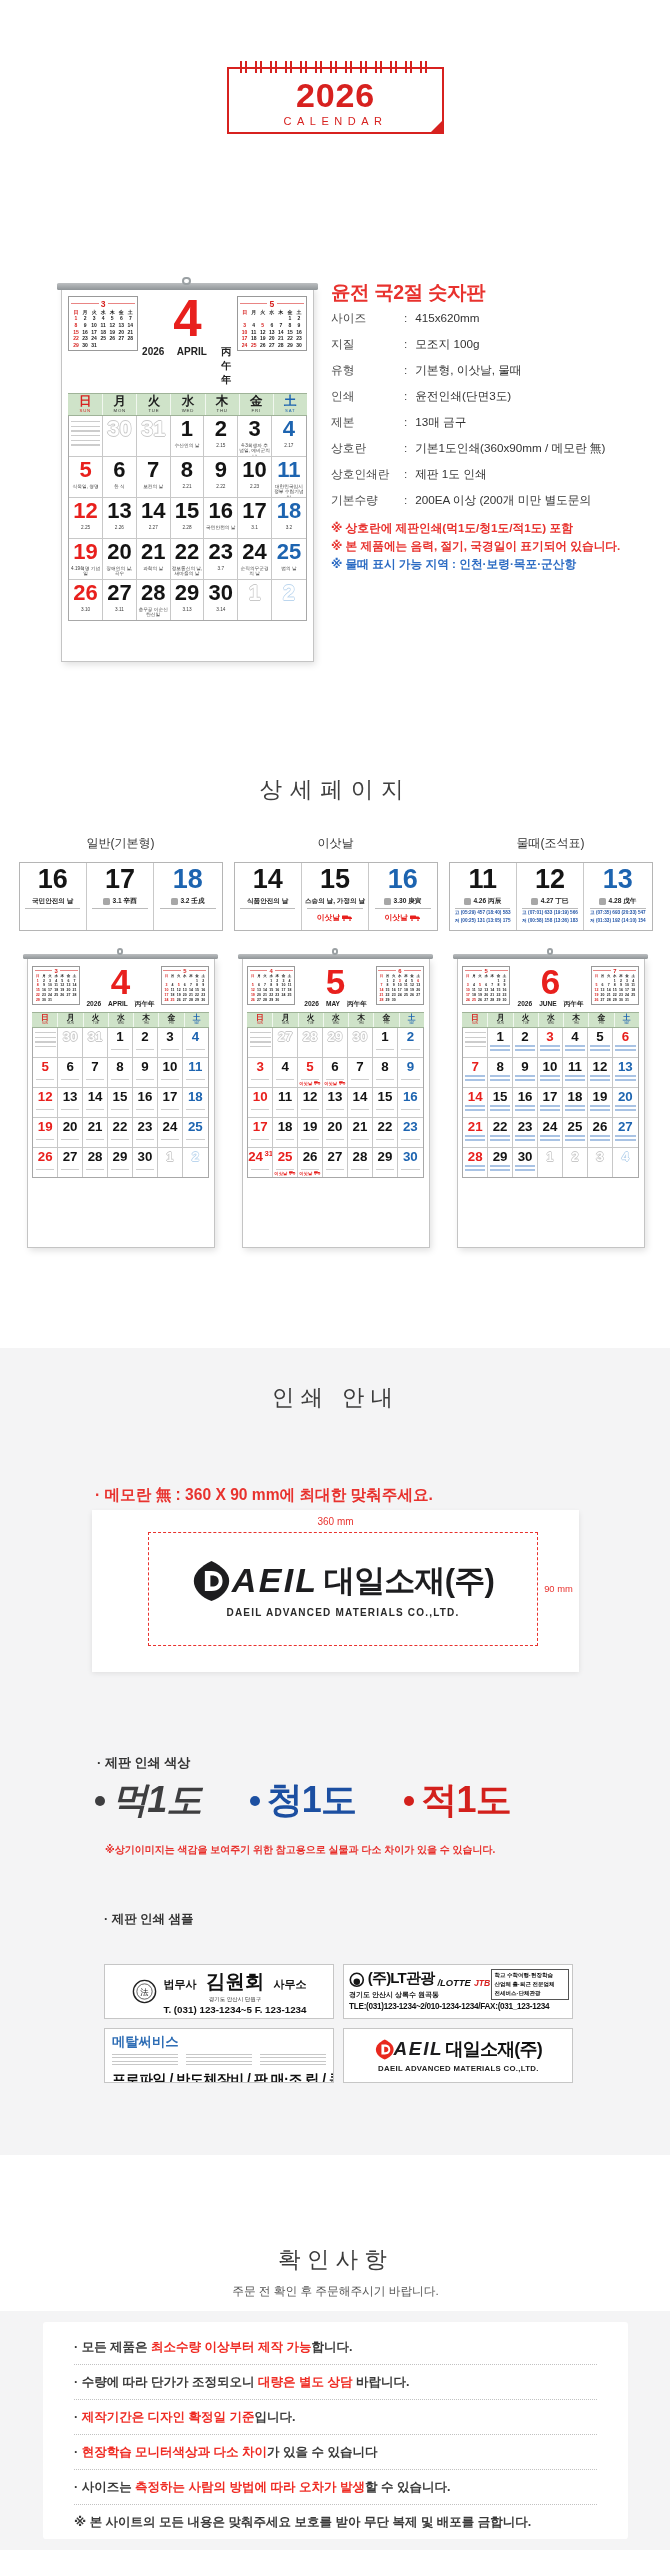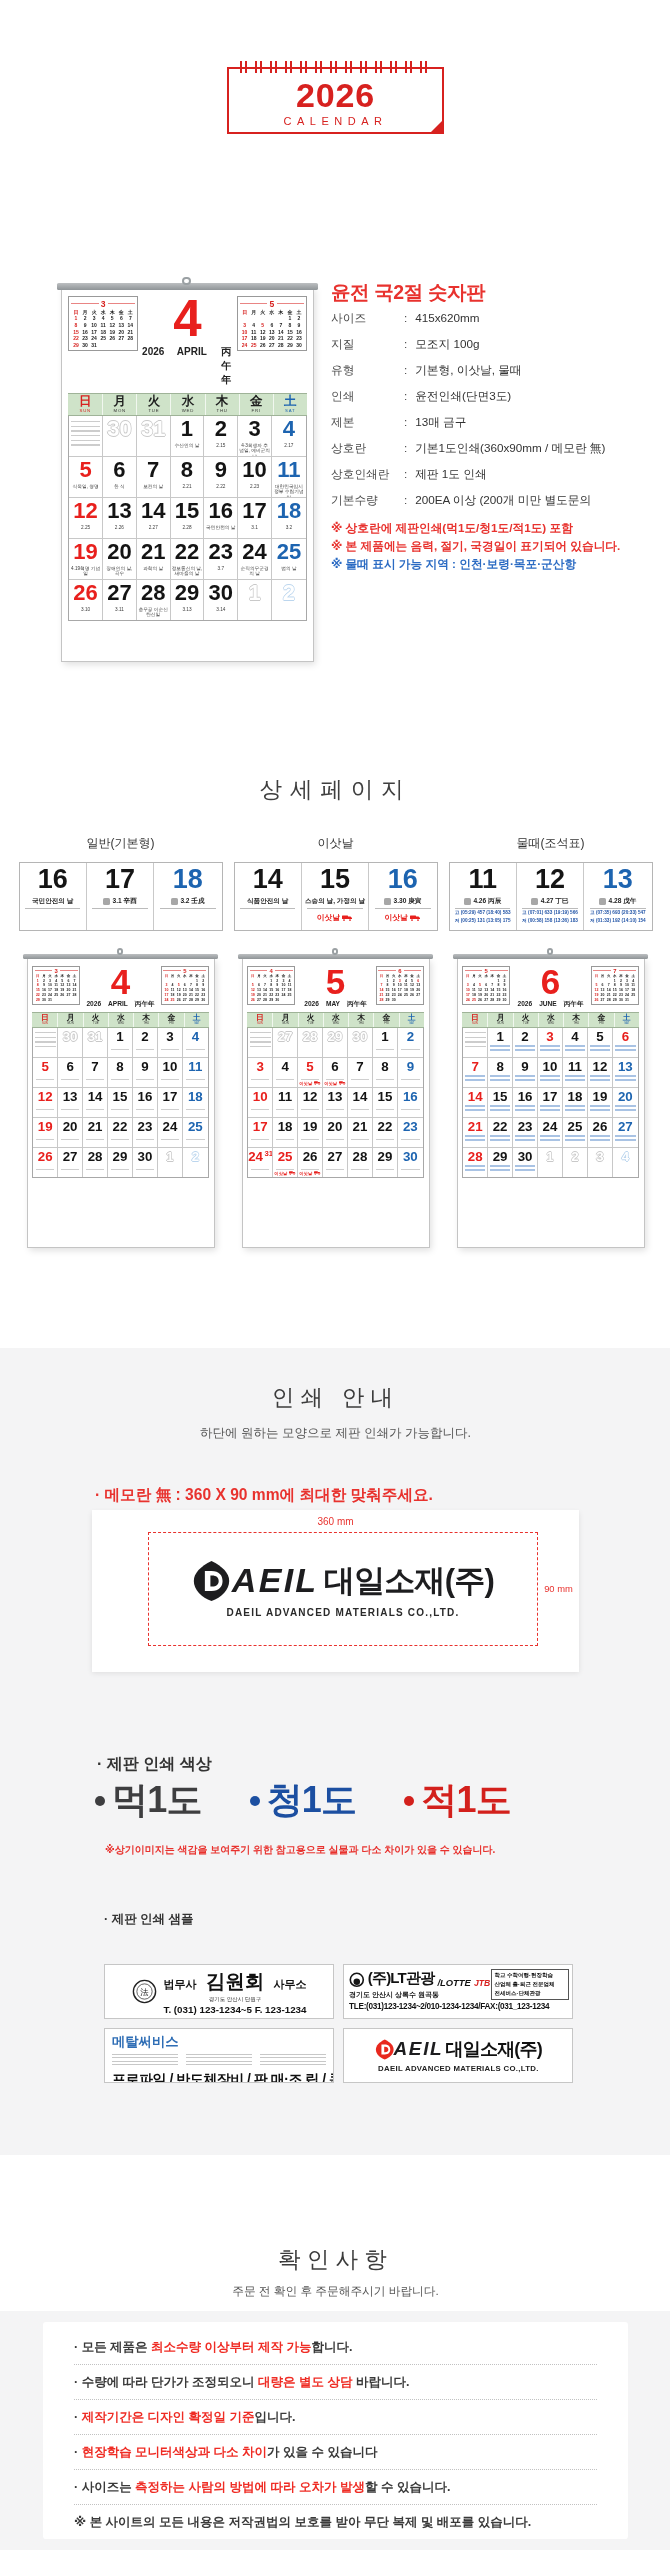--- a/index.html
+++ b/index.html
@@ -116,21 +116,21 @@
 .memo-note{position:absolute;left:95px;top:137px;color:#e8322e;font-size:15.6px;font-weight:800}
 .logobox{position:absolute;left:92px;top:162px;width:487px;height:162px;background:#fff;box-shadow:0 1.6px 5.5px rgba(0,0,0,.09)}
 .dimw{position:absolute;top:5.5px;left:0;width:100%;text-align:center;color:#e8322e;font-size:10px}
 .dashrect{position:absolute;left:56px;top:22px;width:390px;height:114px;border:0.8px dashed #e8322e;display:flex;flex-direction:column;align-items:center;justify-content:center}
 .dimh{position:absolute;right:6.2px;top:73px;color:#e8322e;font-size:9.4px}
 .biglogo{display:flex;align-items:center;gap:5.5px;color:#1d1d1f}
 .biglogo svg{width:39px;height:42px}
 .biglogo .en{font-size:34px;font-weight:900;font-style:italic;letter-spacing:2.3px;margin-left:-4.7px}
 .biglogo .ko{font-size:31px;font-weight:900;letter-spacing:-0.8px}
 .biglogo-sub{font-size:10px;font-weight:700;letter-spacing:1.2px;color:#2a2a2a;margin-top:5.5px}
-.colors-label{position:absolute;left:97px;top:406px;color:#333;font-size:16px;font-weight:700}
+.colors-label{position:absolute;left:97px;top:406px;color:#333;font-size:13px;font-weight:700}
 .colorrow{position:absolute;left:95px;top:428px;display:flex;gap:48px;align-items:center}
 .colorword{display:flex;align-items:center;gap:7px;font-size:36px;font-weight:900;letter-spacing:-0.8px}
 .colorword .dot{width:10px;height:10px;border-radius:50%;background:currentColor}
 .colornote{position:absolute;left:105px;top:495px;color:#e8322e;font-size:10px;font-weight:700}
 .samples-label{position:absolute;left:104px;top:563px;color:#333;font-size:12.5px;font-weight:700}
 .samplegrid{position:absolute;left:104px;top:616px;display:grid;grid-template-columns:230px 230px;gap:8.6px 9.4px}
 .sbox{position:relative;background:#fff;border:0.8px solid #c6c6c6;height:55px;overflow:hidden}
 #sbox-law{display:flex;align-items:center;justify-content:center;gap:7px}
 #sbox-law svg{width:25px;height:25px}
 .s1name{display:flex;align-items:baseline;gap:4.7px;justify-content:space-between}
@@ -1598,40 +1598,39 @@
               </div>
             </div>
             <div class="logospace"></div>
           </div>
         </div>
     </div>
   </div>
 
   <div id="printband">
     <div class="sect-title">인쇄 안내</div>
-    <div class="sect-sub">하단에 원하는 모양으로 제판 인쇄가 가능합니다.</div>
     <div class="memo-note">· 메모란 無 : 360 X 90 mm에 최대한 맞춰주세요.</div>
     <div class="logobox">
       <div class="dimw">360 mm</div>
       <div class="dashrect">
         <div class="biglogo">
           <svg viewBox="0 0 34 38">
               <path fill="#1d1d1f" d="M17 1C27 6 33 12 33 19c0 8-7 15-16 18C8 34 1 27 1 19 1 12 7 6 17 1Z"></path>
               <path fill="#fff" d="M11 10h6c7 0 10 4 10 9s-3 9-10 9h-6V10Zm5 4v10h1.5c4 0 6-2 6-5s-2-5-6-5H16Z"></path>
             </svg>
           <span class="en">AEIL</span>
           <span class="ko">대일소재(주)</span>
         </div>
         <div class="biglogo-sub">DAEIL ADVANCED MATERIALS CO.,LTD.</div>
       </div>
       <div class="dimh">90 mm</div>
     </div>
     <div class="colors-label">· 제판 인쇄 색상</div>
     <div class="colorrow">
-      <span class="colorword" style="color: rgb(62, 62, 64);">
+      <span class="colorword" style="color: rgb(62, 62, 64); font-style: italic;">
           <span class="dot"></span>
           <span>먹1도</span>
         </span>
       <span class="colorword" style="color: rgb(28, 79, 161);">
           <span class="dot"></span>
           <span>청1도</span>
         </span>
       <span class="colorword" style="color: rgb(211, 32, 28);">
           <span class="dot"></span>
           <span>적1도</span>
@@ -1699,18 +1698,18 @@
 
   <div id="confirm-title" class="sect-title">확인사항</div>
   <div id="confirm-sub">주문 전 확인 후 주문해주시기 바랍니다.</div>
   <div id="confirmband">
     <div class="confirmbox">
       <div class="citem"><span>· 모든 제품은 </span><span class="red">최소수량 이상부터 제작 가능</span><span>합니다.</span></div>
       <div class="citem"><span>· 수량에 따라 단가가 조정되오니 </span><span class="red">대량은 별도 상담</span><span> 바랍니다.</span></div>
       <div class="citem"><span>· </span><span class="red">제작기간은 디자인 확정일 기준</span><span>입니다.</span></div>
       <div class="citem"><span>· </span><span class="red">현장학습 모니터색상과 다소 차이</span><span>가 있을 수 있습니다</span></div>
       <div class="citem"><span>· 사이즈는 </span><span class="red">측정하는 사람의 방법에 따라 오차가 발생</span><span>할 수 있습니다.</span></div>
-      <div class="citem"><span>※  본 사이트의 모든 내용은 저작권법의 보호를 받아 무단 복제 및 배포를 있습니다.</span><span class="red"></span><span></span></div>
+      <div class="citem"><span>※  본 사이트의 모든 내용은 맞춰주세요 보호를 받아 무단 복제 및 배포를 금합니다.</span><span class="red"></span><span></span></div>
     </div>
   </div>
 
 </div>
 
 
 </body></html>

